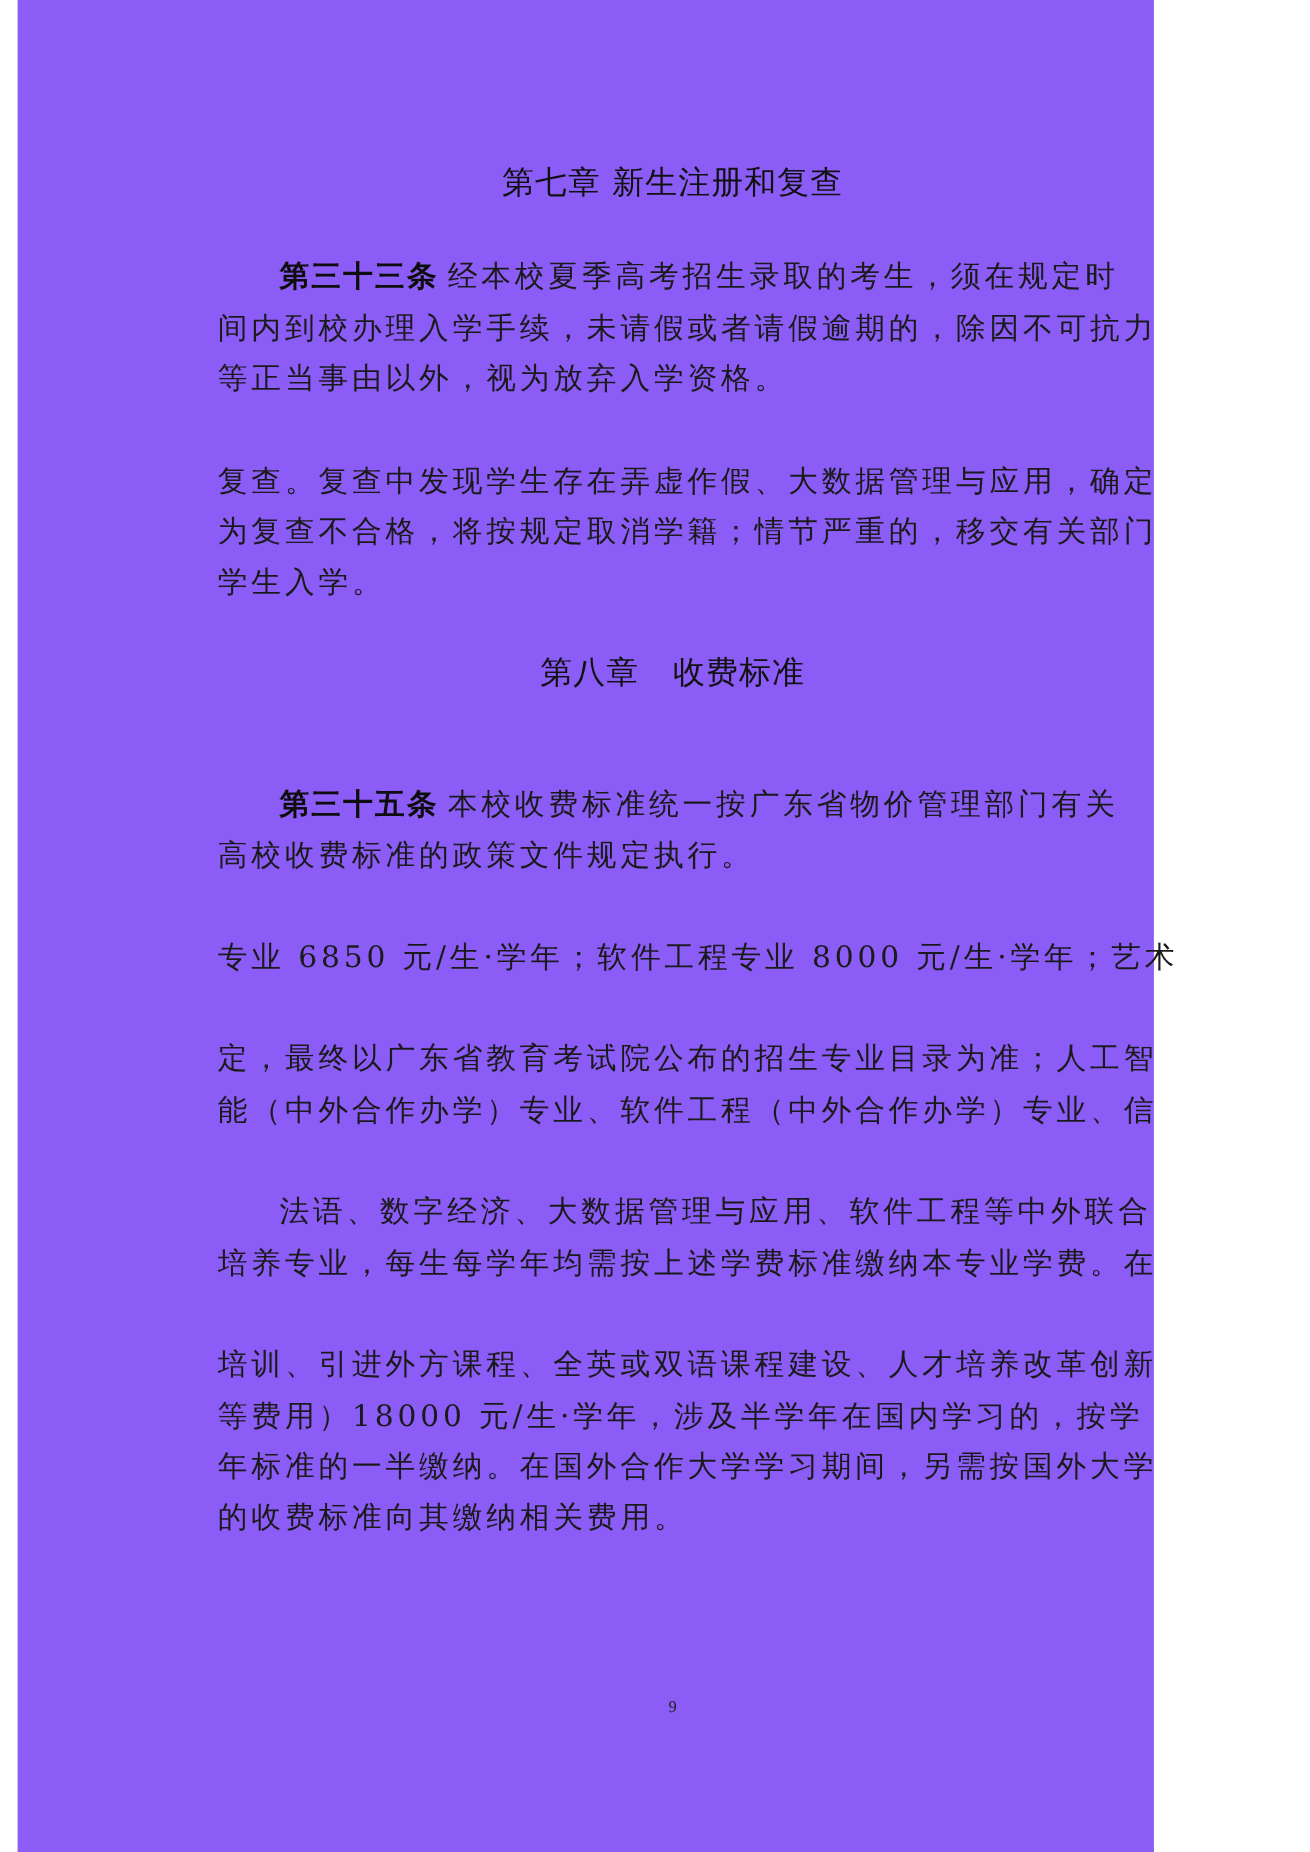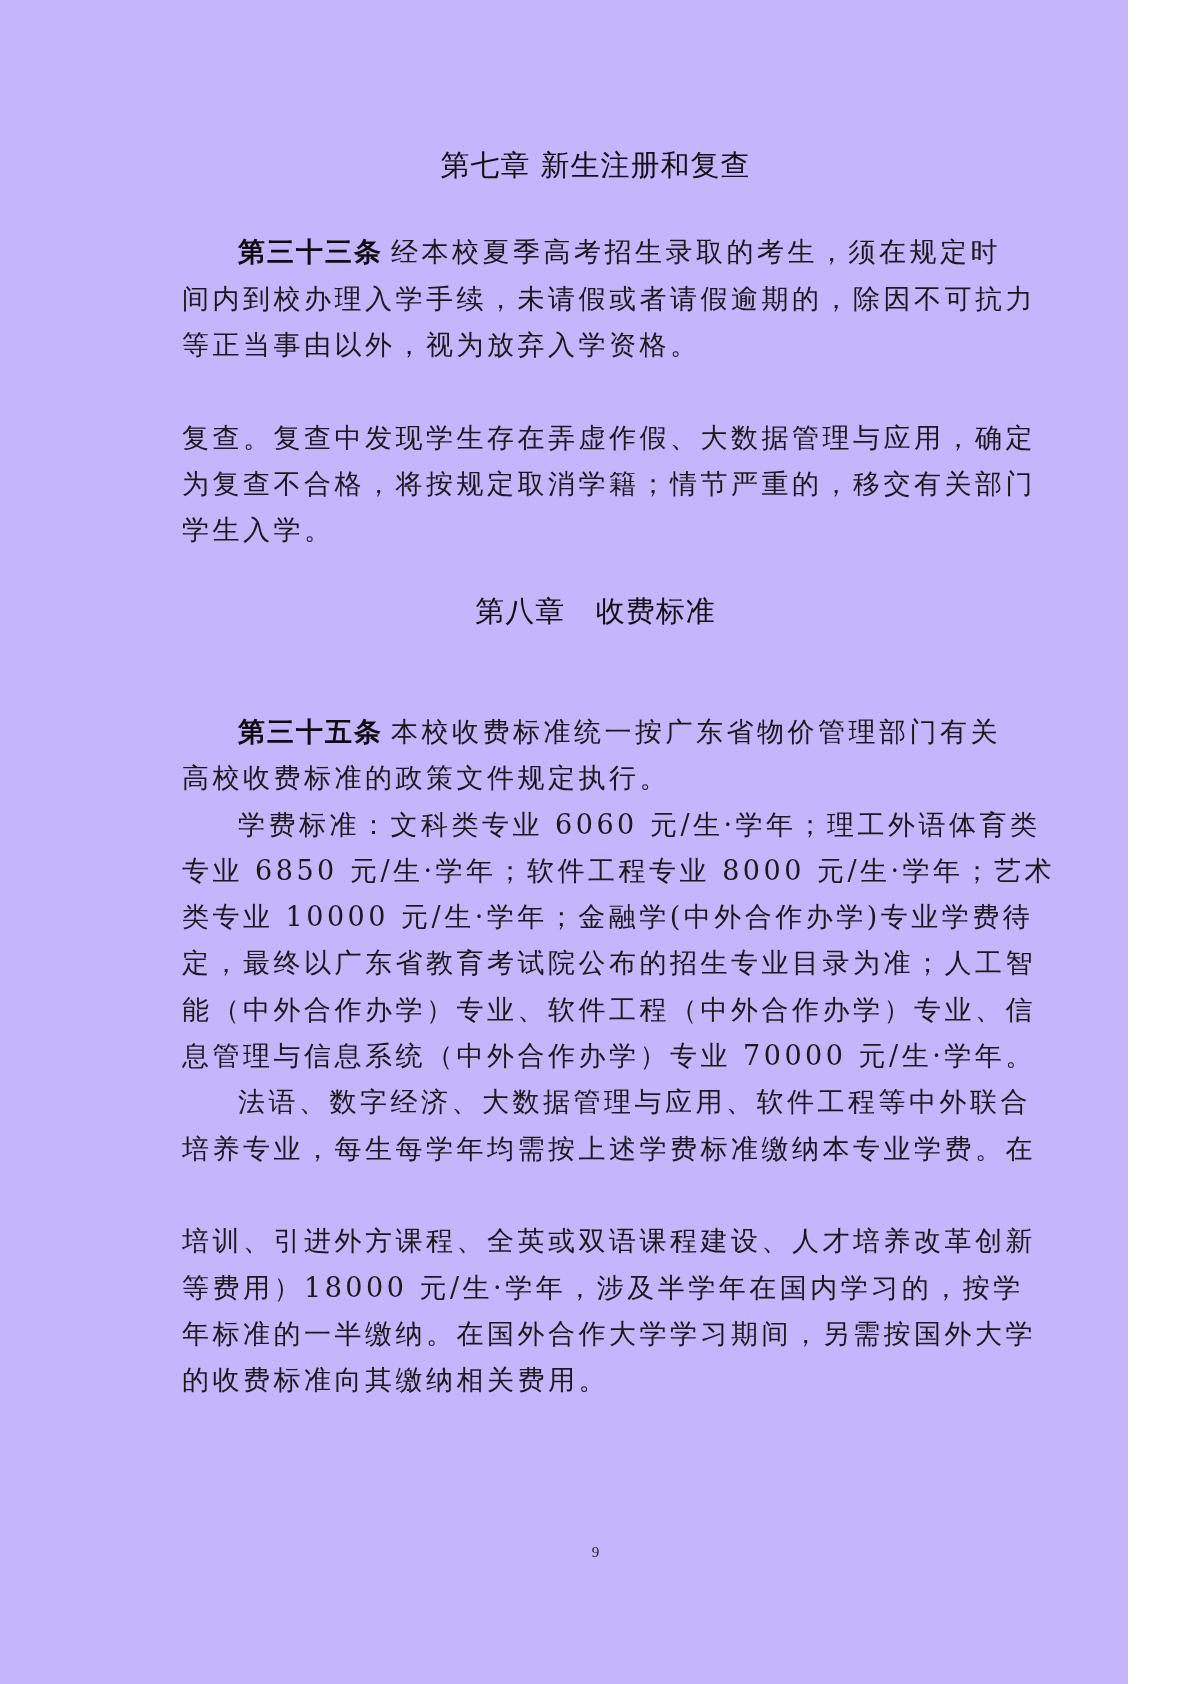--- a/index.html
+++ b/index.html
@@ -10,24 +10,24 @@
     body {
       width: 1191px;
       height: 1684px;
       position: relative;
       overflow: hidden;
       font-family: "DejaVu Serif", "Liberation Serif", serif;
       color: #111111;
     }
     .page {
       position: absolute;
-      left: 0; top: 0;
-      width: 1128px;
+      left: 16px; top: 0;
+      width: 1033px;
       height: 1684px;
-      background: #c4b5fd;
+      background: #8b5cf6;
     }
     .heading {
       position: absolute;
       left: 0;
       width: 1191px;
       text-align: center;
       font-family: "DejaVu Sans", "Liberation Sans", sans-serif;
       font-size: 29px;
       font-weight: normal;
       color: #111111;
@@ -81,26 +81,23 @@
   <div class="line" style="top:428px;">为复查不合格，将按规定取消学籍；情节严重的，移交有关部门</div>
   <div class="line" style="top:474px;">学生入学。</div>
 
   <div class="heading" style="top:592px;">第八章   收费标准</div>
 
   <div class="line indent" style="top:676px;">
     <span class="article-num">第三十五条</span><span>本校收费标准统一按广东省物价管理部门有关</span>
   </div>
   <div class="line" style="top:722px;">高校收费标准的政策文件规定执行。</div>
 
-  <div class="line indent" style="top:769px;">学费标准：文科类专业 6060 元/生·学年；理工外语体育类</div>
   <div class="line" style="top:815px;">专业 6850 元/生·学年；软件工程专业 8000 元/生·学年；艺术</div>
-  <div class="line" style="top:861px;">类专业 10000 元/生·学年；金融学(中外合作办学)专业学费待</div>
   <div class="line" style="top:907px;">定，最终以广东省教育考试院公布的招生专业目录为准；人工智</div>
   <div class="line" style="top:954px;">能（中外合作办学）专业、软件工程（中外合作办学）专业、信</div>
-  <div class="line" style="top:1000px;">息管理与信息系统（中外合作办学）专业 70000 元/生·学年。</div>
 
   <div class="line indent" style="top:1046px;">法语、数字经济、大数据管理与应用、软件工程等中外联合</div>
   <div class="line" style="top:1093px;">培养专业，每生每学年均需按上述学费标准缴纳本专业学费。在</div>
   <div class="line" style="top:1185px;">培训、引进外方课程、全英或双语课程建设、人才培养改革创新</div>
   <div class="line" style="top:1232px;">等费用）18000 元/生·学年，涉及半学年在国内学习的，按学</div>
   <div class="line" style="top:1278px;">年标准的一半缴纳。在国外合作大学学习期间，另需按国外大学</div>
   <div class="line" style="top:1324px;">的收费标准向其缴纳相关费用。</div>
 
   <div class="page-number" style="top:1544px;">9</div>
 </div>

